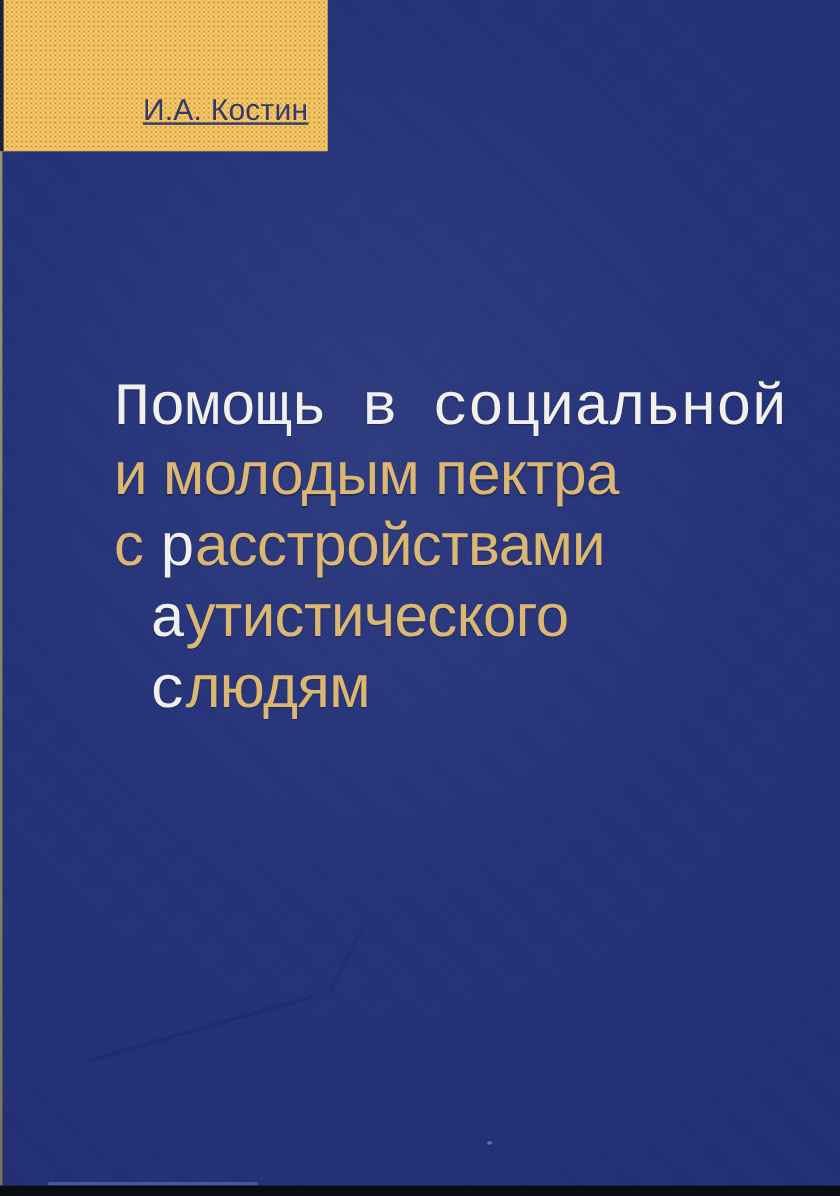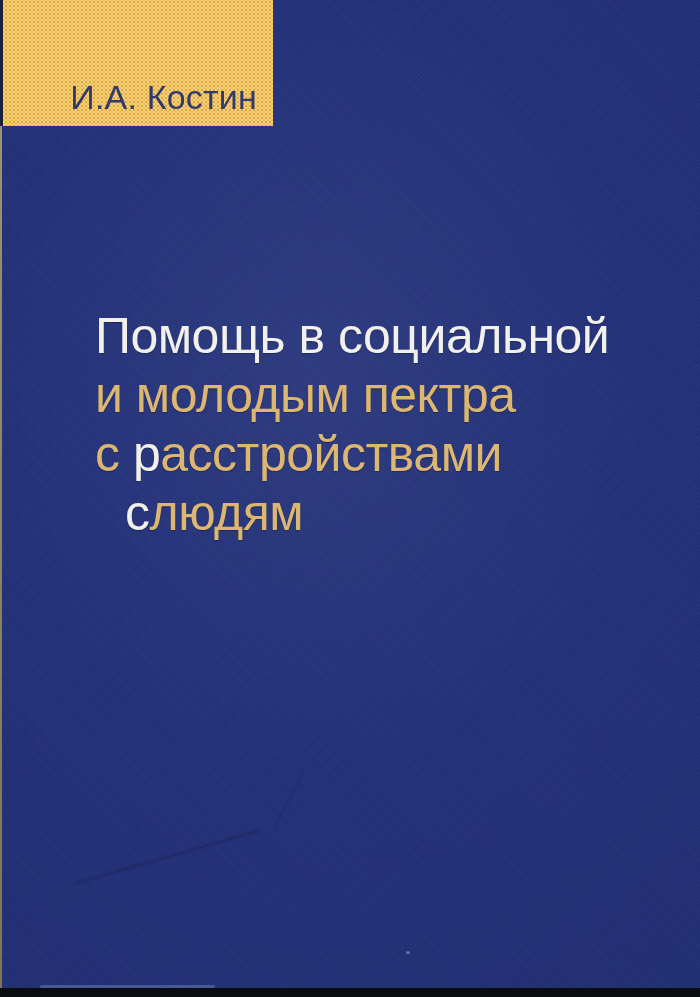--- a/index.html
+++ b/index.html
@@ -37,40 +37,41 @@
     background-image:
       radial-gradient(var(--band-dot-orange, #df9f45) 1px, transparent 1.5px),
       radial-gradient(rgba(223,159,69,0.55) 0.9px, transparent 1.4px);
     background-size: 4px 4px, 4px 4px;
     background-position: 0 0, 2px 2px;
   }
   .author {
     position: absolute; left: 0; top: 78px;
     width: 257px;
     text-align: right;
-    font-size: 34px;
+    font-size: 25px;
     line-height: 1.15;
     color: var(--author-navy, #32396e);
     letter-spacing: 0.2px;
+    text-decoration: underline;
   }
 
   
   .title {
     position: absolute; left: 95px; top: 307px;
     width: 580px;
     font-size: 50px;
     line-height: 59px;
     letter-spacing: -0.5px;
     font-weight: 400;
     text-shadow: 0 1px 1px rgba(10,14,40,0.35);
     white-space: nowrap;
   }
   .title .line { height: 59px; }
   .title .line.indent { padding-left: 30px; }
-  .seg-white { color: var(--title-white, #f1f0ea); }
+  .seg-white { color: var(--title-white, #f1f0ea); font-family: Liberation Mono, monospace; }
   .seg-gold  { color: var(--title-gold,  #dcb772); }
 
   
   .edge-left-dark {
     position: absolute; left: 0; top: 0;
     width: 3px; height: 126px;
     background: var(--edge-dark, #191f3d);
   }
   .edge-left-tan {
     position: absolute; left: 0; top: 126px;
@@ -129,20 +130,23 @@
     <div class="line">
       <span class="seg-white">Помощь в социальной</span>
     </div>
     <div class="line">
       <span class="seg-gold">и молодым пектра</span>
     </div>
     <div class="line">
       <span class="seg-gold">с </span><span class="seg-white">р</span><span class="seg-gold">асстройствами</span>
     </div>
     <div class="line indent">
+      <span class="seg-white">а</span><span class="seg-gold">утистического</span>
+    </div>
+    <div class="line indent">
       <span class="seg-white">с</span><span class="seg-gold">людям</span>
     </div>
   </div>
 
   <div class="crease-1"></div>
   <div class="crease-2"></div>
   <div class="speck"></div>
 
   <div class="edge-left-dark"></div>
   <div class="edge-left-tan"></div>

